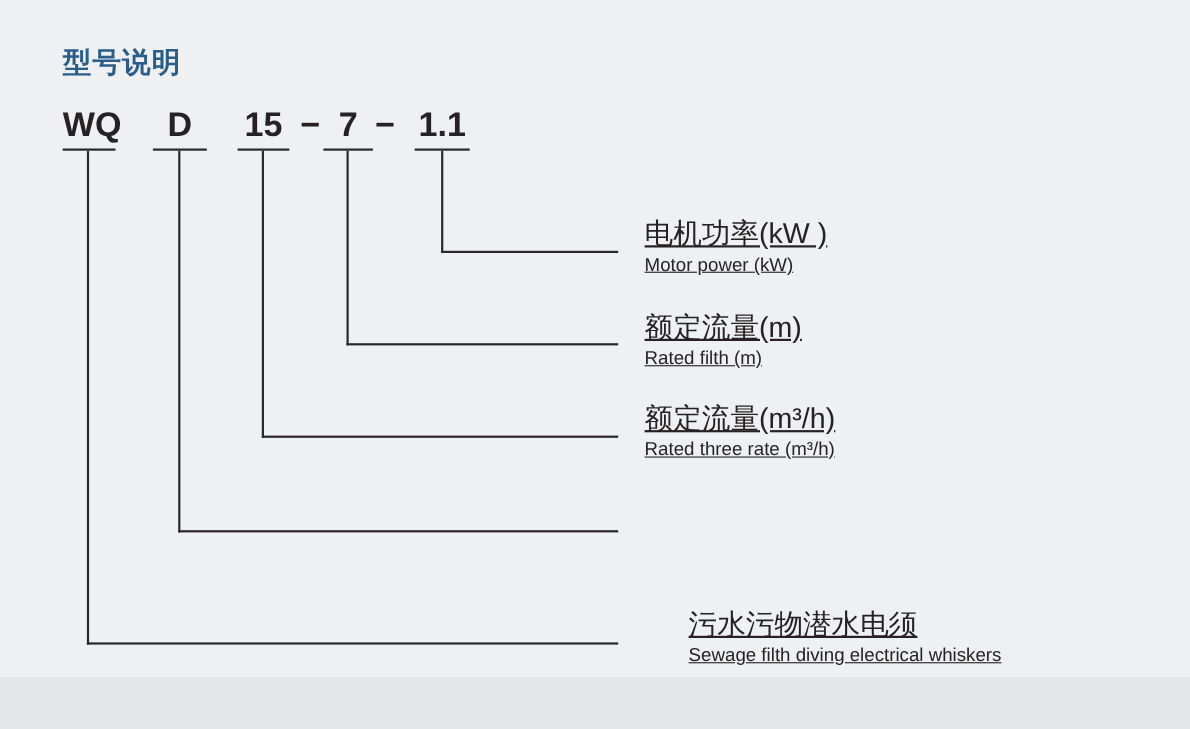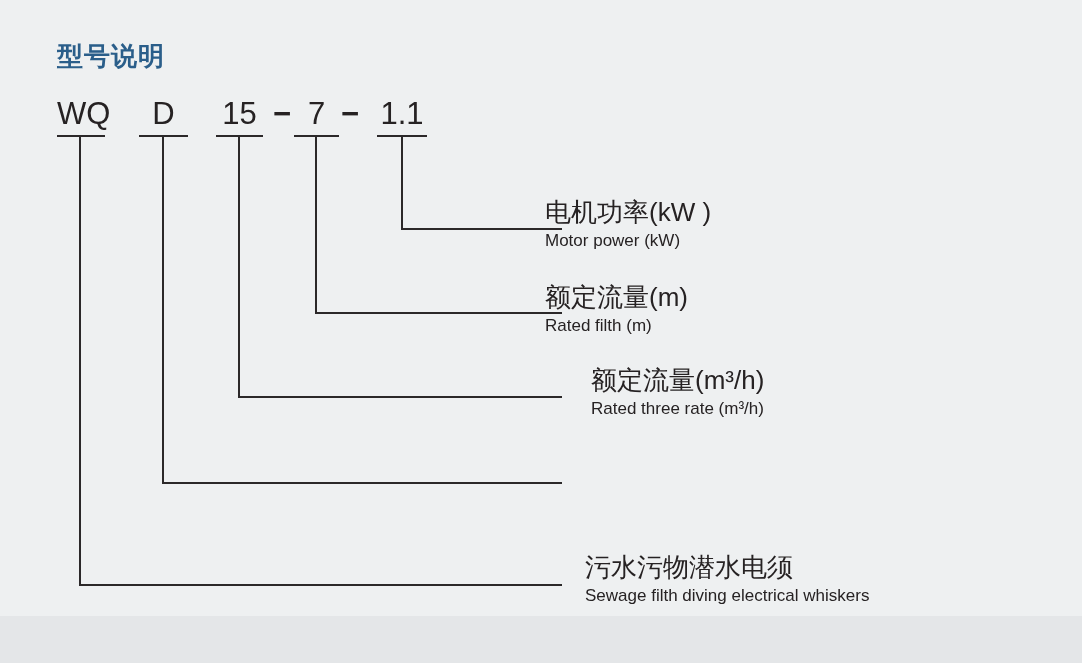--- a/index.html
+++ b/index.html
@@ -25,21 +25,21 @@
     font-weight: bold;
     color: #2a5e8a;
     letter-spacing: 1px;
   }
   .seg {
     position: absolute;
     top: 97px;
     text-align: center;
     font-size: 31px;
     line-height: 34px;
-    font-weight: normal;
+    font-weight: bold;
     color: #262223;
     padding-bottom: 4px;
     border-bottom: 2px solid #2b2829;
   }
   .seg-wq  { left: 57px;  width: 48px; }
   .seg-d   { left: 139px; width: 49px; }
   .seg-15  { left: 216px; width: 47px; }
   .seg-7   { left: 294px; width: 45px; }
   .seg-11  { left: 377px; width: 50px; }
   .dash {
@@ -59,26 +59,27 @@
     border-left: 2px solid #2b2829;
     border-bottom: 2px solid #2b2829;
   }
   .c-motor-power { left: 401px; top: 137px; width: 159px; height: 91px; }
   .c-rated-head  { left: 315px; top: 137px; width: 245px; height: 175px; }
   .c-flow-rate   { left: 238px; top: 137px; width: 322px; height: 259px; }
   .c-phase       { left: 162px; top: 137px; width: 398px; height: 345px; }
   .c-sewage      { left: 79px;  top: 137px; width: 481px; height: 447px; }
   .label-block {
     position: absolute;
-    left: 545px;
+    left: 586px;
     white-space: nowrap;
+    text-decoration: underline;
   }
   .lb-1 { top: 196px; }
   .lb-2 { top: 281px; }
-  .lb-3 { top: 364px; margin-left: 46px; }
+  .lb-3 { top: 364px; }
   .lb-4 { top: 446px; }
   .lb-5 { top: 551px; margin-left: 40px; }
   .label-zh {
     font-size: 26px;
     line-height: 32px;
     color: #262223;
   }
   .label-en {
     font-size: 17px;
     line-height: 25px;

